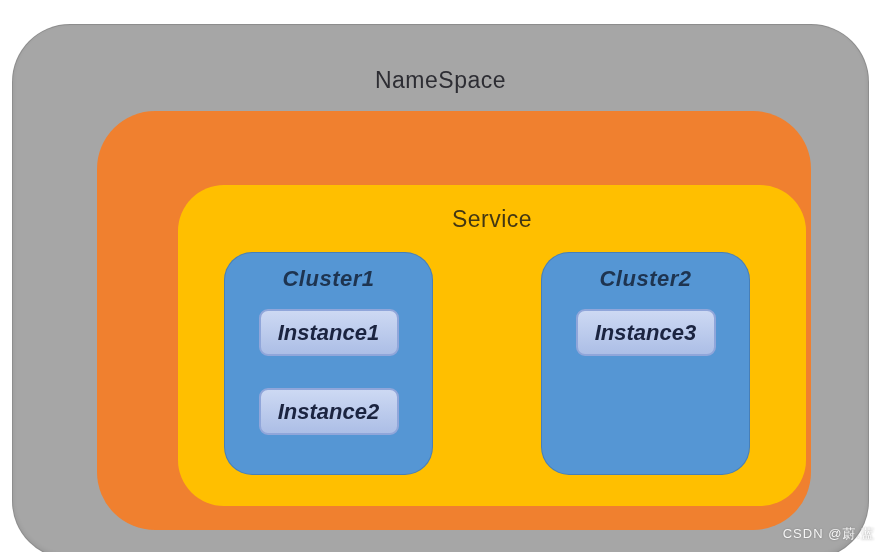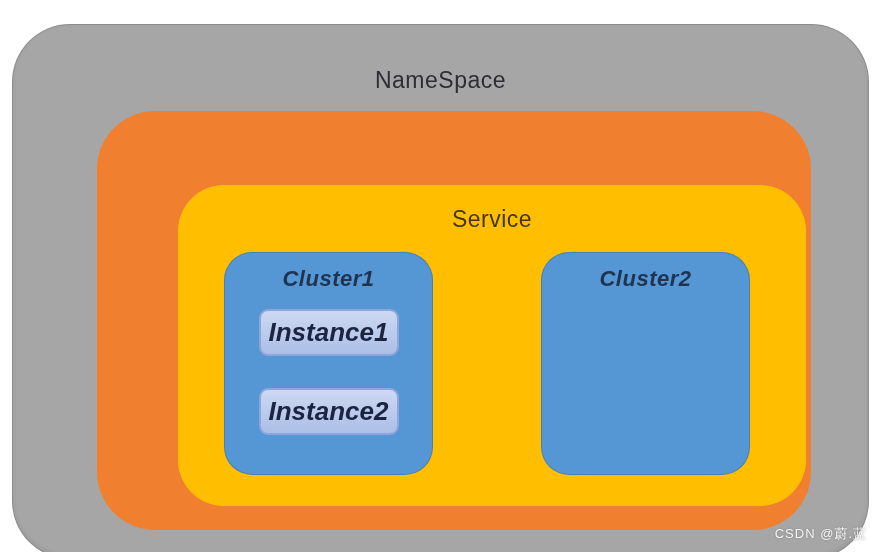--- a/index.html
+++ b/index.html
@@ -78,31 +78,31 @@
     width: 140px; height: 47px;
     border-radius: 9px;
     background: linear-gradient(180deg,
       var(--instance-bg-top, #CDD9F3) 0%,
       var(--instance-bg-bottom, #ACBEE6) 100%);
     border: 2px solid var(--instance-border, #90A6DA);
     box-sizing: border-box;
     display: flex;
     align-items: center;
     justify-content: center;
-    font-size: 26px;
+    font-size: 22px;
     font-weight: bold;
     color: var(--instance-text, #1B2440);
     white-space: nowrap;
   }
   .instance-slot-1 { top: 56px; }
   .instance-slot-2 { top: 135px; }
 
   .watermark {
     position: absolute;
-    right: 10px;
+    right: 2px;
     top: 525px;
     font-size: 13px;
     letter-spacing: 1px;
     color: var(--watermark-text, #FFFFFF);
     opacity: 0.9;
     text-shadow: 0 0 2px rgba(110,110,110,0.9);
     font-family: "Liberation Sans", "DejaVu Sans", sans-serif;
   }
 </style>
 </head>
@@ -119,20 +119,21 @@
         <div class="box-label service-label">Service</div>
 
         <div class="cluster-box cluster-1">
           <div class="box-label cluster-label">Cluster1</div>
           <div class="instance-box instance-slot-1">Instance1</div>
           <div class="instance-box instance-slot-2">Instance2</div>
         </div>
 
         <div class="cluster-box cluster-2">
           <div class="box-label cluster-label">Cluster2</div>
+          <div class="instance-box instance-slot-1">Instance3</div>
         </div>
 
       </div>
     </div>
   </div>
 
   <div class="watermark">CSDN @蔚.蓝</div>
 </div>
 
 </body></html>

